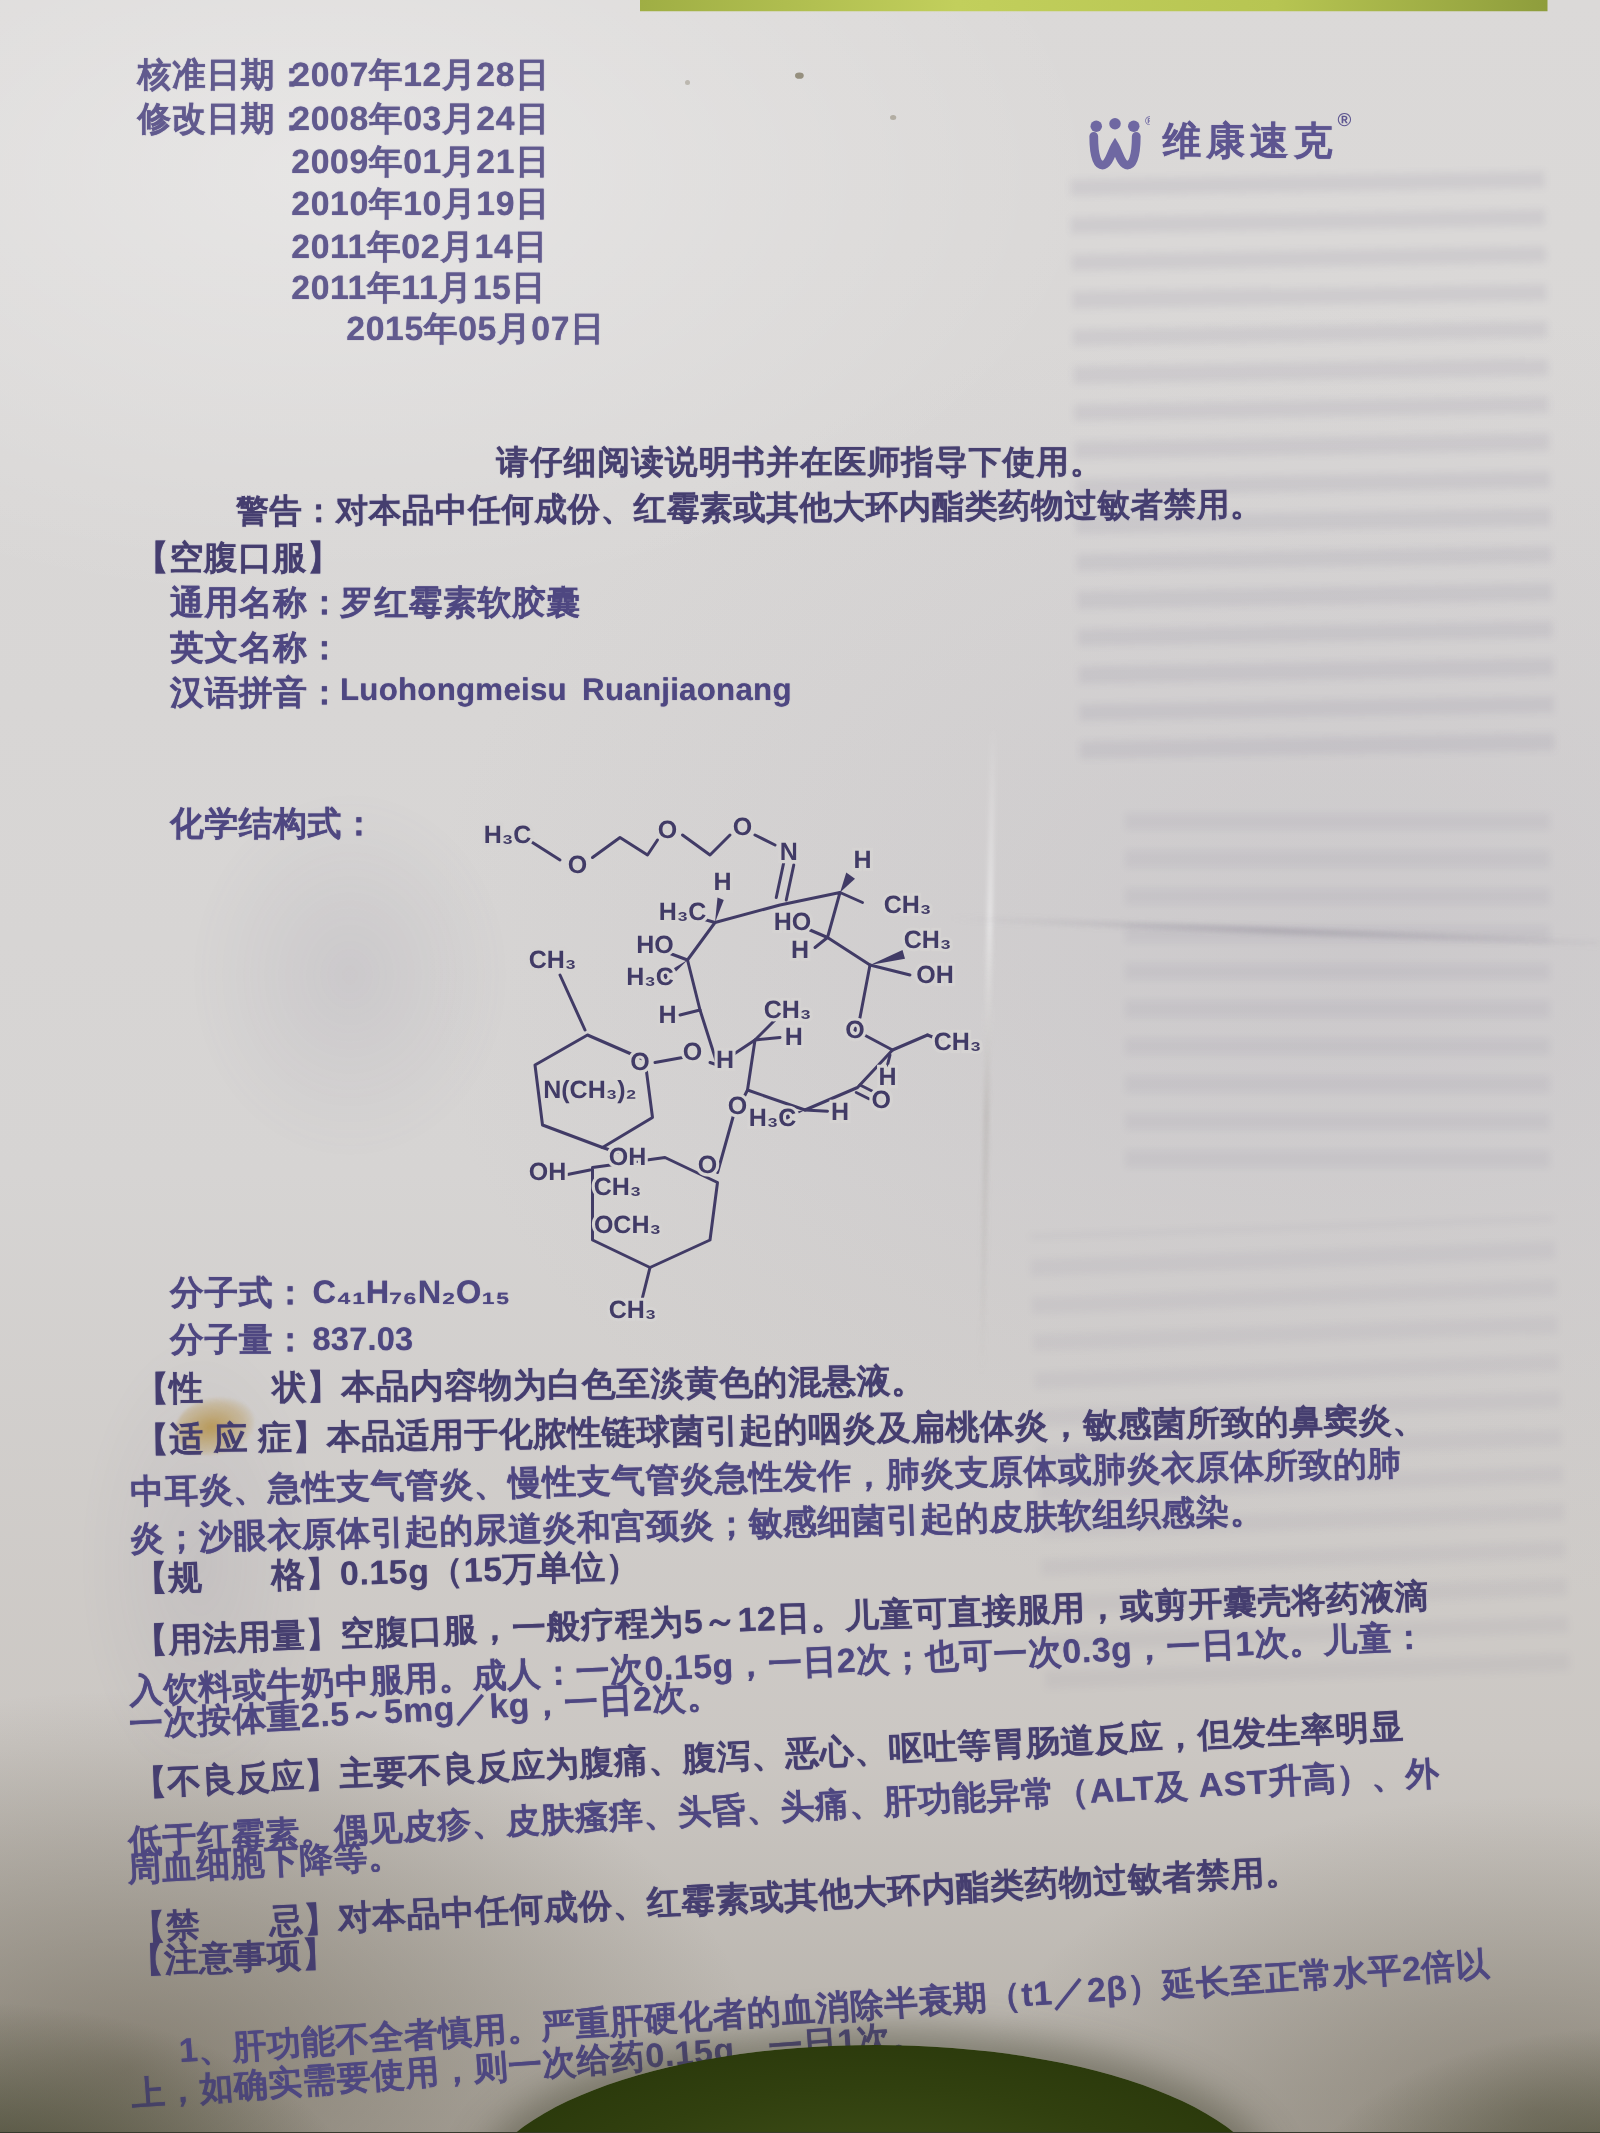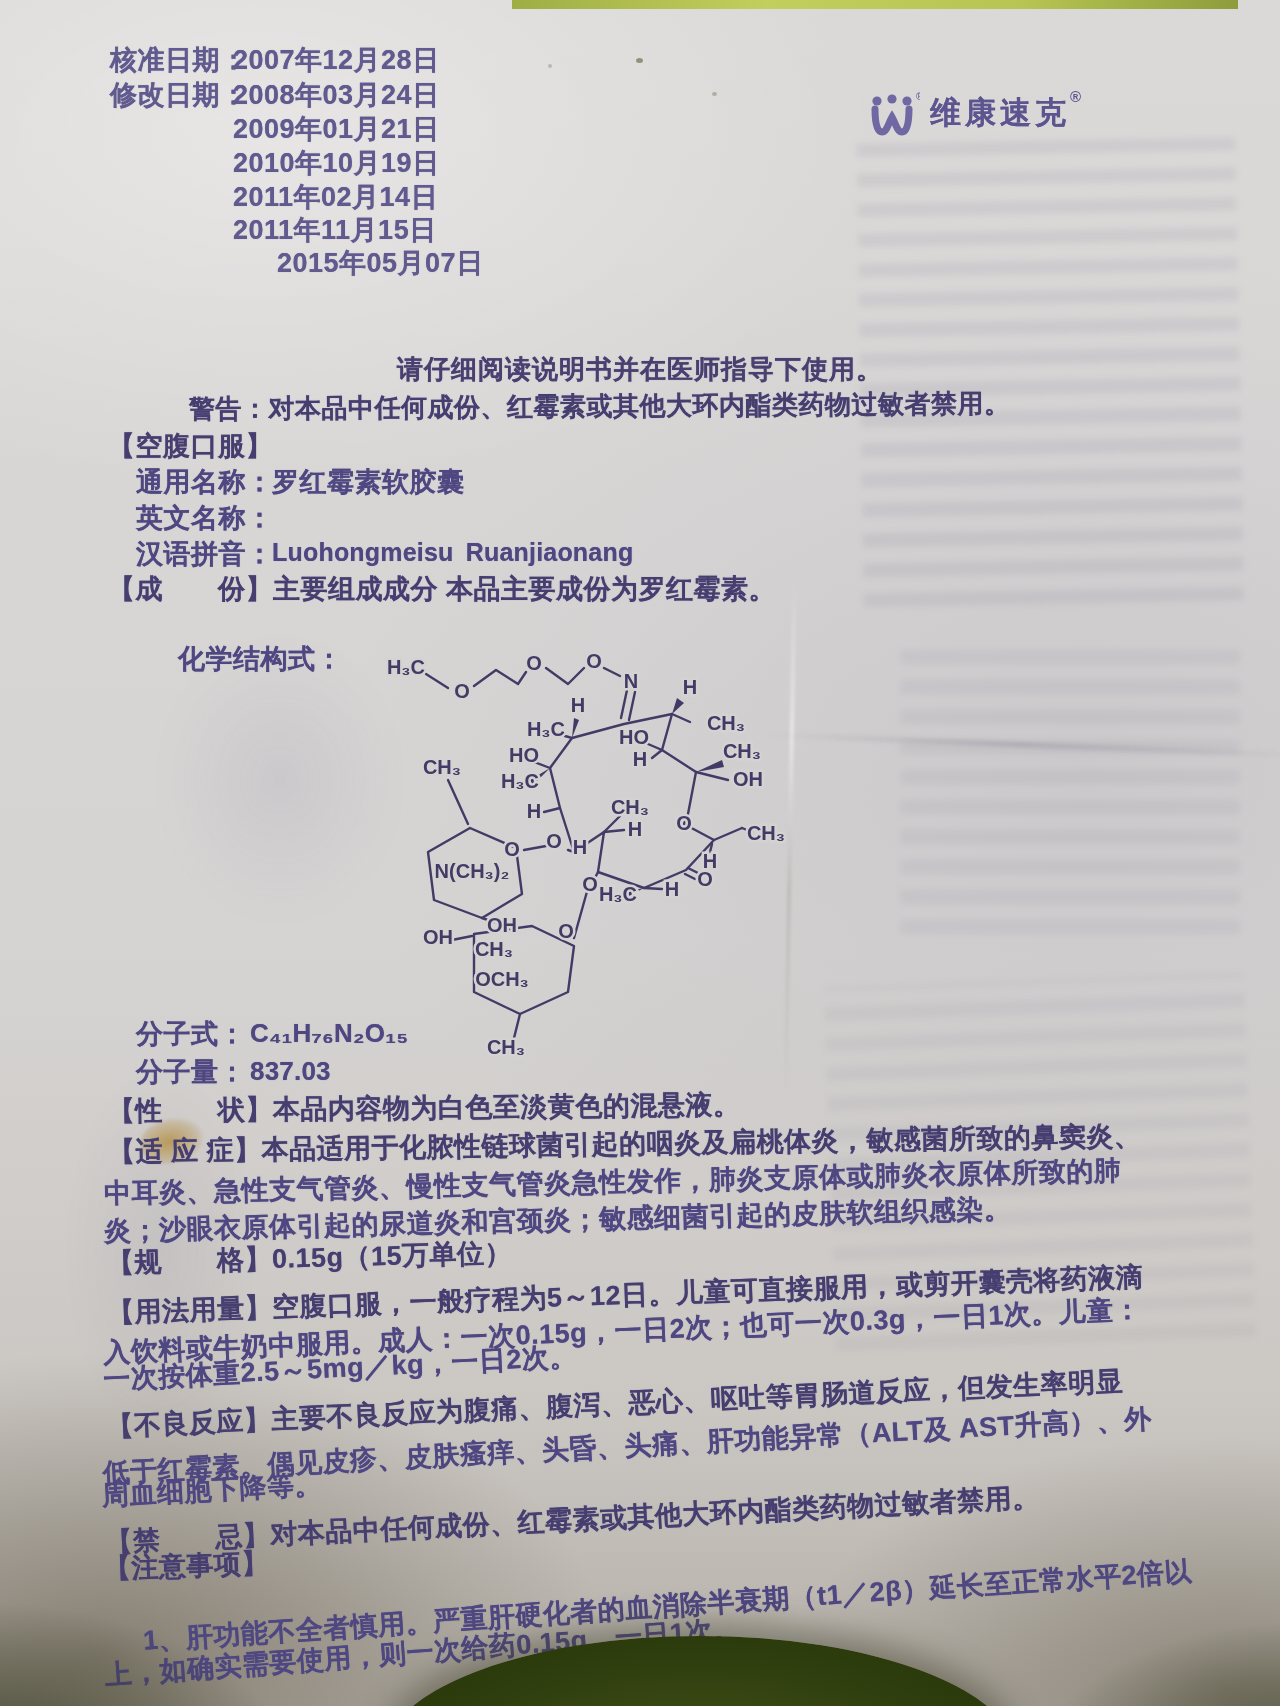--- a/index.html
+++ b/index.html
@@ -103,22 +103,21 @@
   <div class="subtitle">请仔细阅读说明书并在医师指导下使用。</div>
   <div class="txt heading" style="left:189px;top:389px;font-size:26px;transform:rotate(-.4deg);">警告：对本品中任何成份、红霉素或其他大环内酯类药物过敏者禁用。</div>
 
   <div class="txt heading" style="left:108px;top:428px;">【空腹口服】</div>
   <div class="txt" style="left:136px;top:464px;">通用名称：</div>
   <div class="txt" style="left:272px;top:464px;">罗红霉素软胶囊</div>
   <div class="txt" style="left:136px;top:500px;">英文名称：</div>
   <div class="txt" style="left:136px;top:536px;">汉语拼音：</div>
   <div class="txt latin" style="left:272px;top:538px;">Luohongmeisu Ruanjiaonang</div>
 
-  <div class="txt heading" style="left:108px;top:571px;">【成　　份】主要组成成分  本品主要成份为罗红霉素。</div>
-  <div class="txt" style="left:136px;top:641px;margin-left:42px;">化学结构式：</div>
+  <div class="txt" style="left:136px;top:641px;">化学结构式：</div>
 
   <svg class="chem" viewBox="0 0 480 426">
 
     <path class="bond" d="M104,28 L126,42"></path>
     <path class="bond" d="M152,40 L174,24 L196,38 L204,26"></path>
     <path class="bond" d="M224,22 L246,38 L262,22"></path>
     <path class="bond" d="M282,22 L298,30"></path>
     <path class="bond" d="M305,44 L299,72"></path>
     <path class="bond" d="M313,46 L307,74"></path>
 

